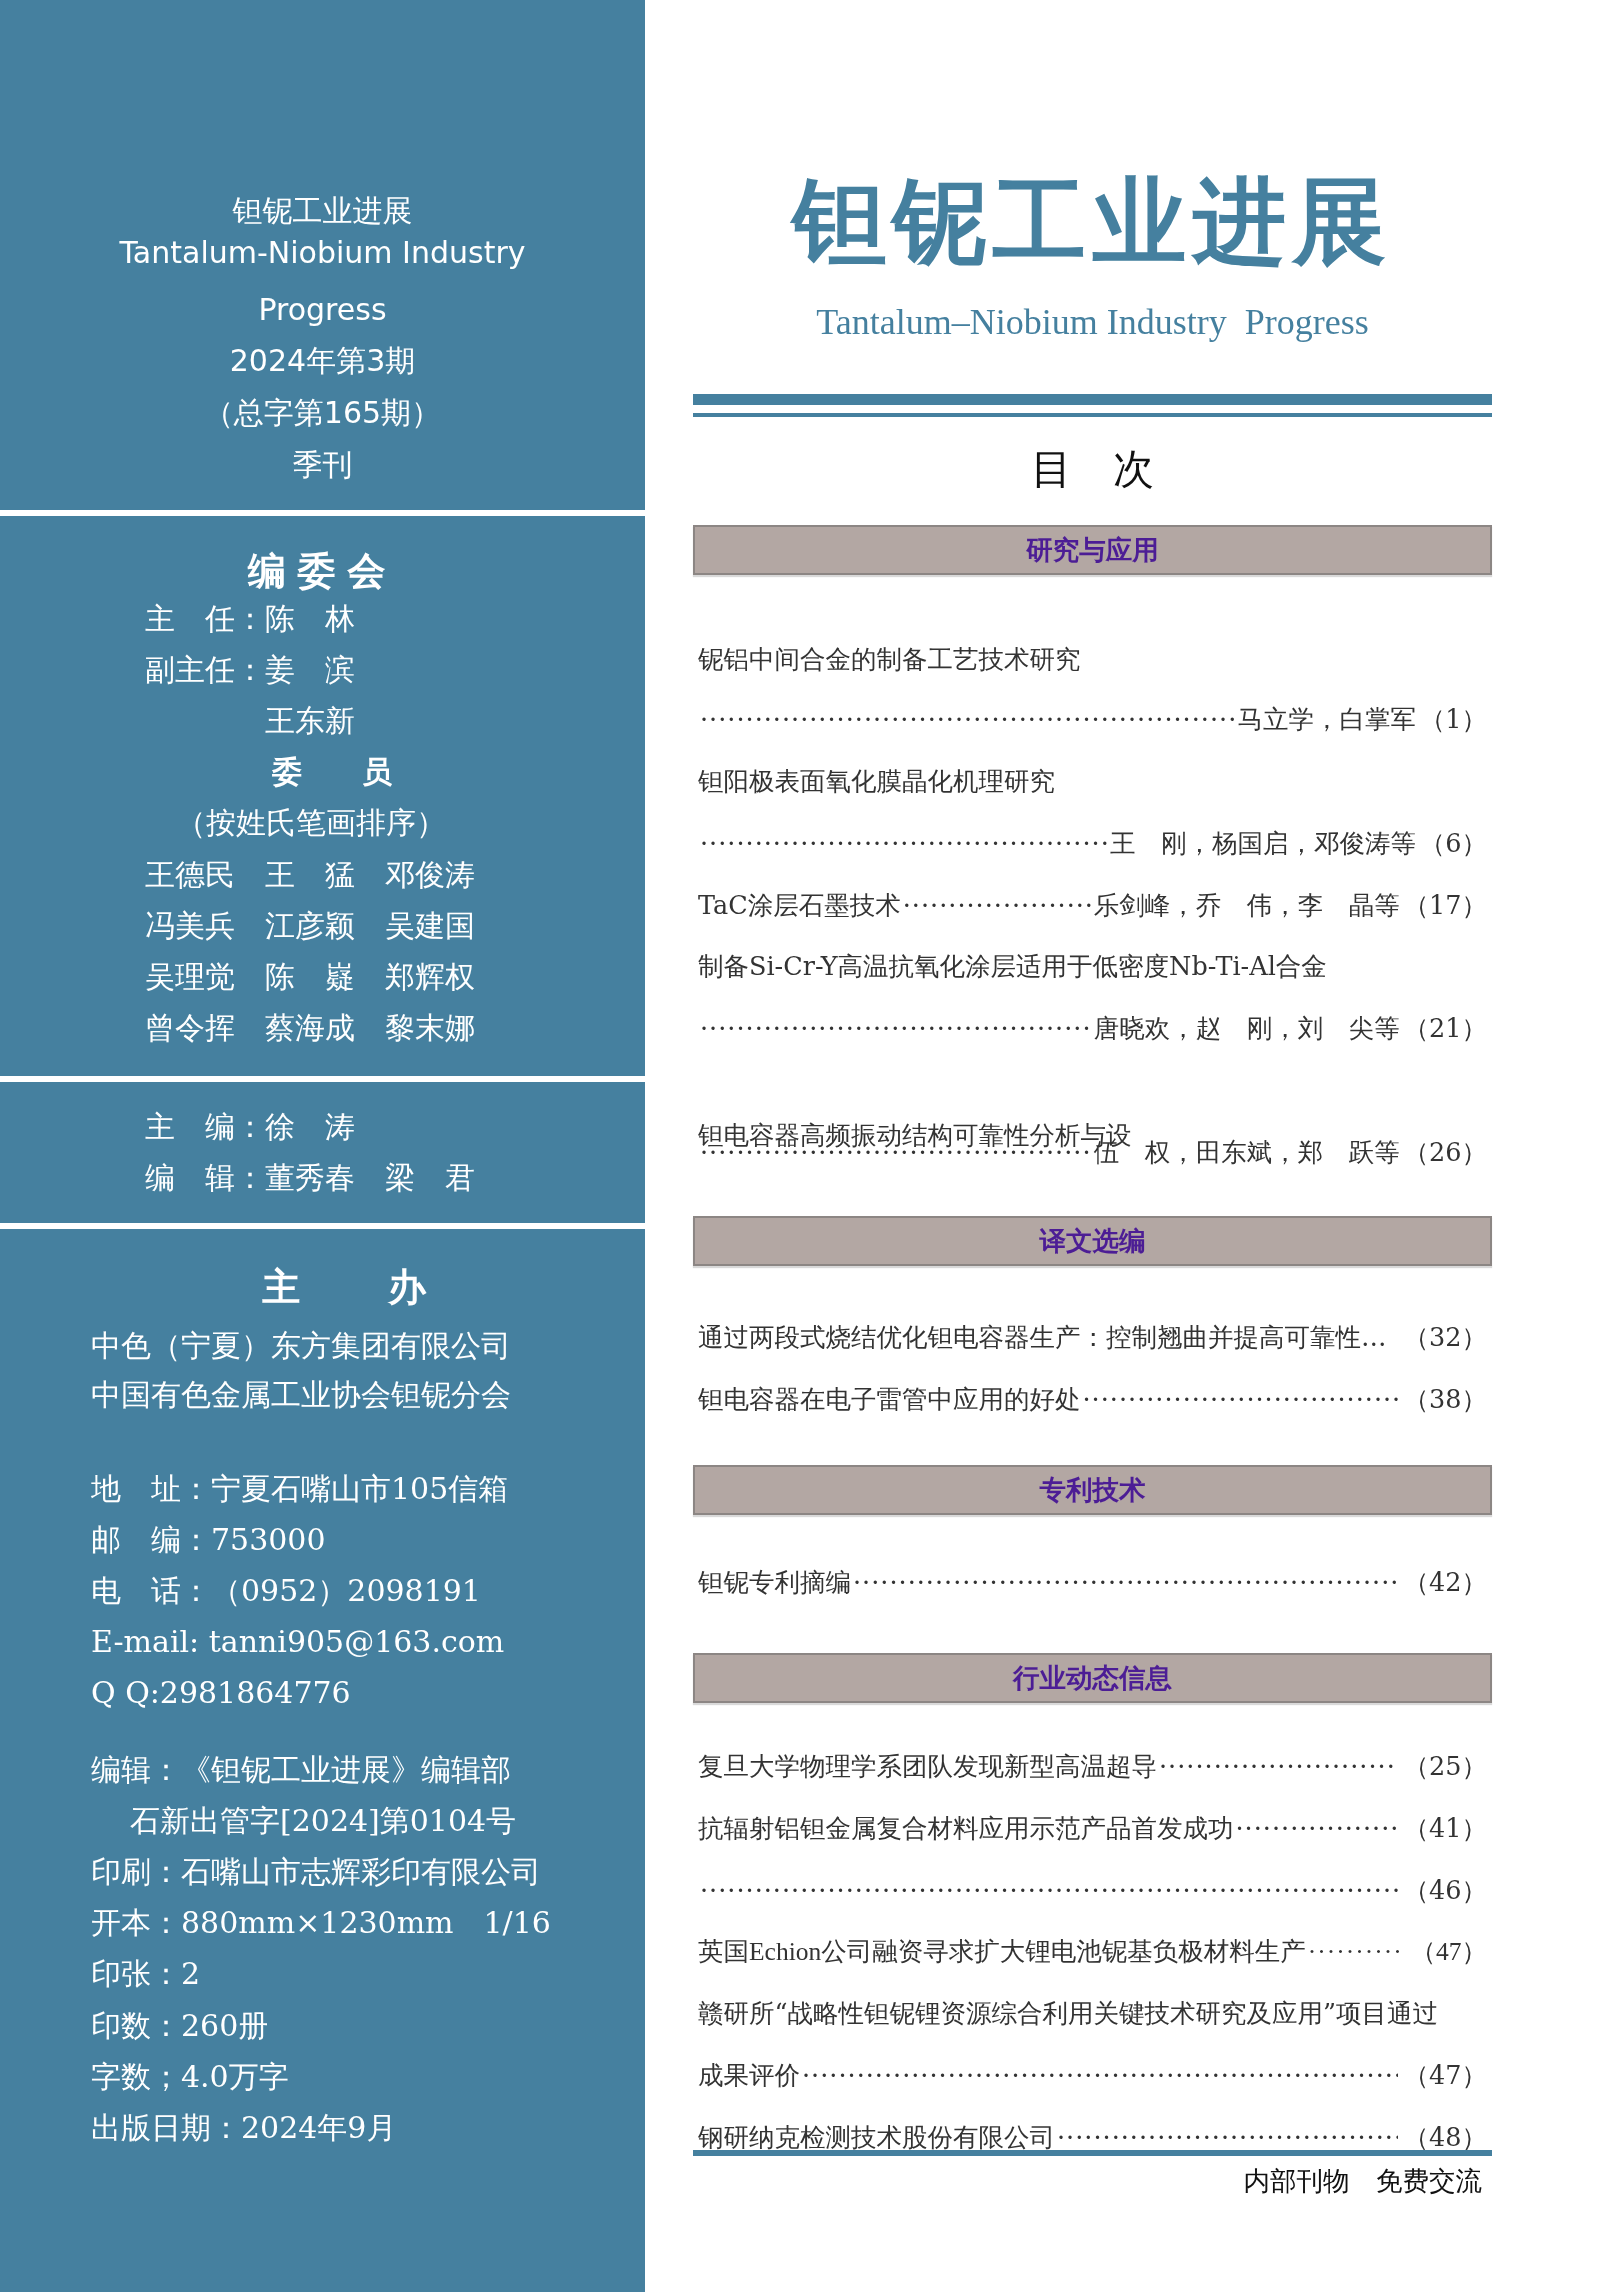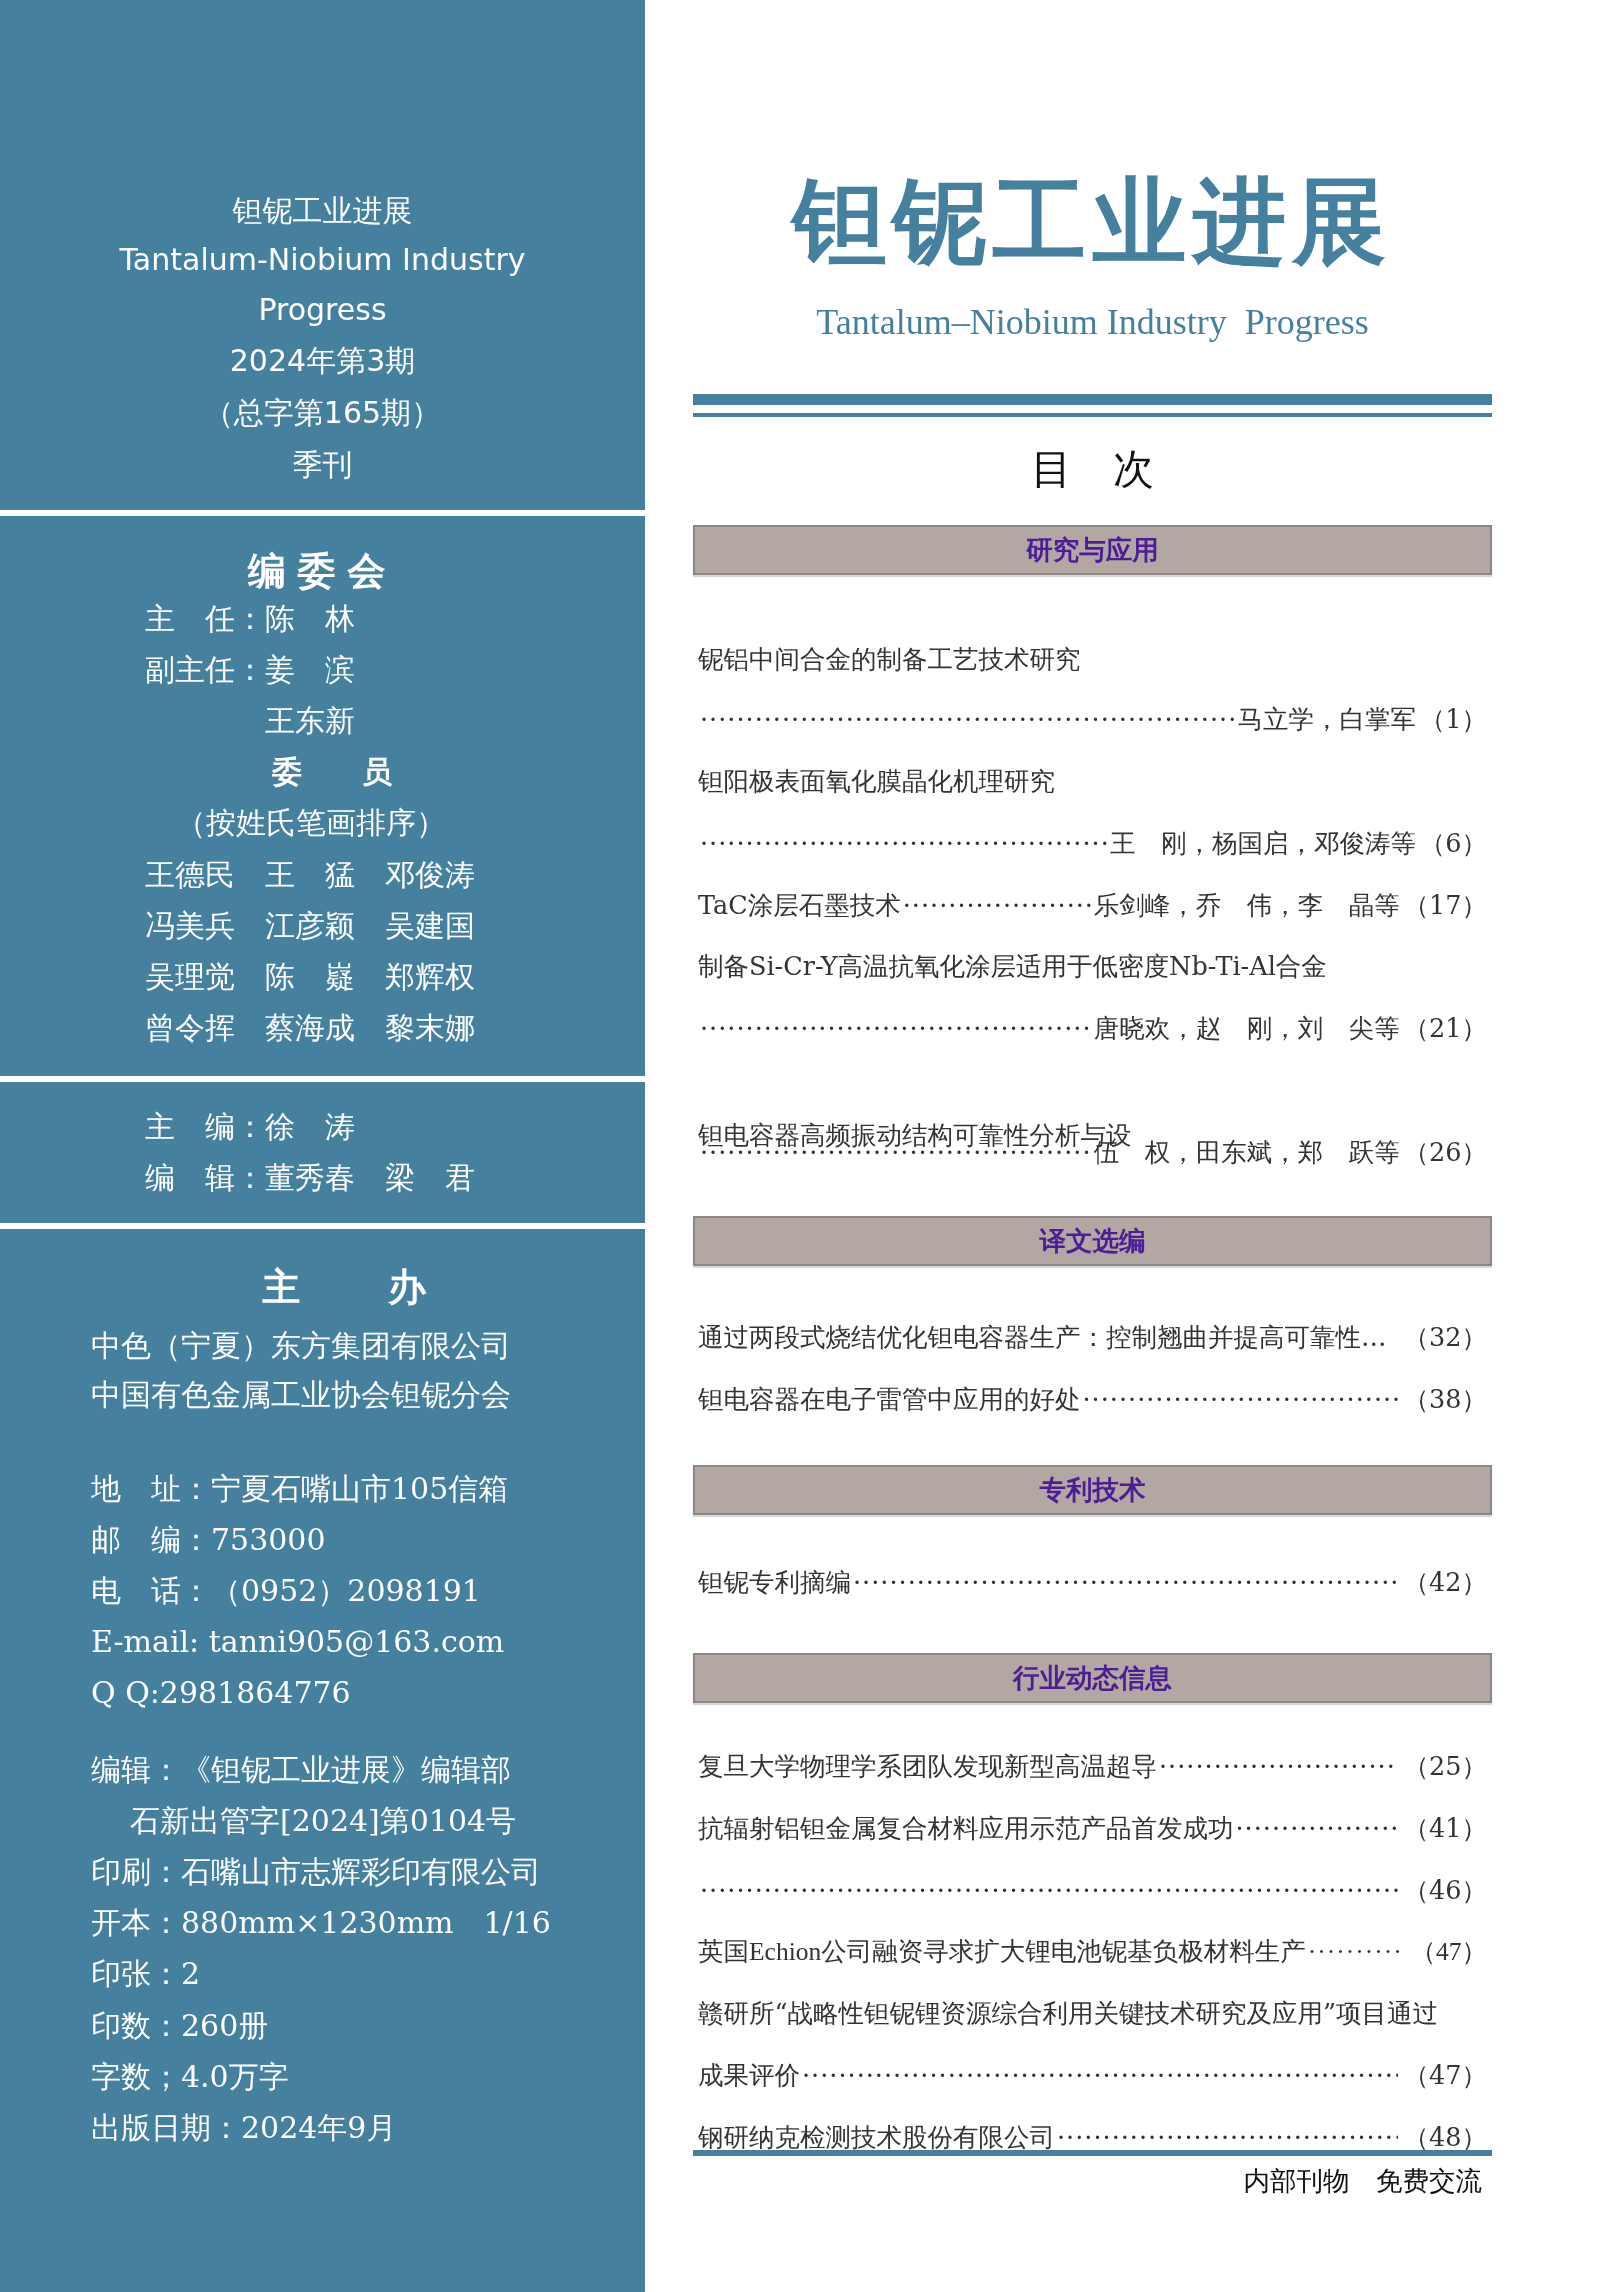--- a/index.html
+++ b/index.html
@@ -55,21 +55,21 @@
 </style>
 </head>
 <body>
 
 <div class="panel" style="top:0;height:2293px;"></div>
 <div class="divider" style="top:510px;"></div>
 <div class="divider" style="top:1076px;"></div>
 <div class="divider" style="top:1223px;"></div>
 
 <div class="pt white sans center-left top-line" style="top:211px;">钽铌工业进展</div>
-<div class="pt white sans center-left top-line" style="top:260px;">Tantalum-Niobium Industry</div>
+<div class="pt white sans center-left top-line" style="top:253px;">Tantalum-Niobium Industry</div>
 <div class="pt white sans center-left top-line" style="top:310px;">Progress</div>
 <div class="pt white sans center-left top-line" style="top:361px;">2024年第3期</div>
 <div class="pt white sans center-left top-line" style="top:413px;">（总字第165期）</div>
 <div class="pt white sans center-left top-line" style="top:465px;">季刊</div>
 
 <div class="pt white sans center-left ed-head" style="top:571px;">编委会</div>
 <div class="pt white serif ed-line" style="top:619px;">主　任：陈　林</div>
 <div class="pt white serif ed-line" style="top:670px;">副主任：姜　滨</div>
 <div class="pt white serif ed-line" style="top:721px;">　　　　王东新</div>
 <div class="pt white sans ed-line" style="top:772px;left:272px;font-weight:bold;">委　　员</div>

